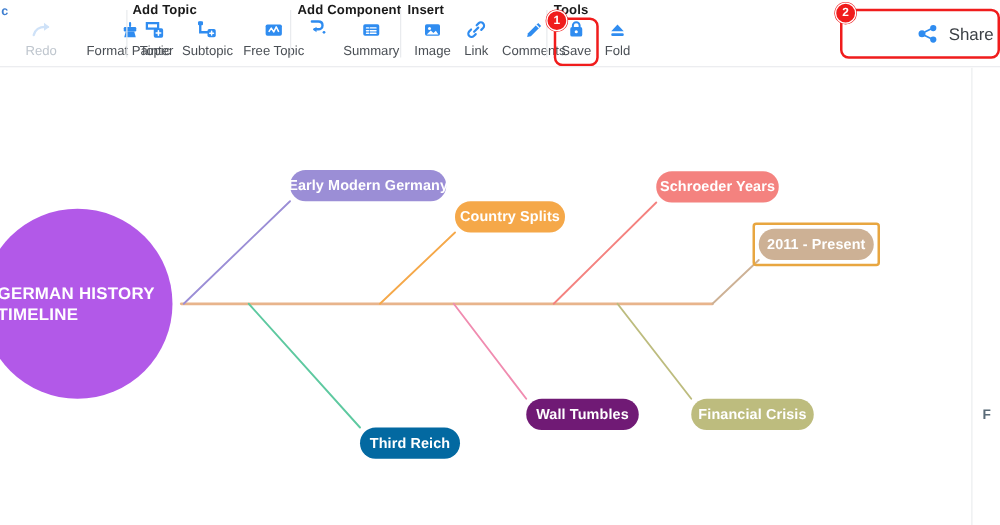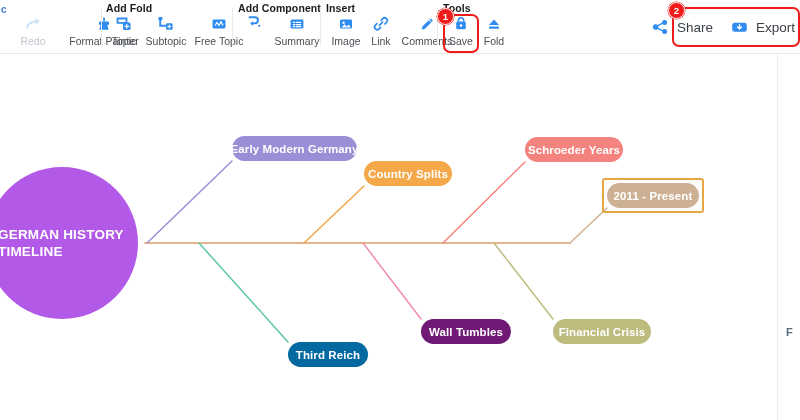--- a/index.html
+++ b/index.html
@@ -131,21 +131,21 @@
               <path d="M5.6 9.1h6.8l1.2 4.6H4.4z" fill="#2f8cf0"></path>
               <rect x="8.2" y="1.5" width="1.7" height="4" rx=".8" fill="#2f8cf0"></rect>
             </svg>
         </span>
         <span class="tb-label">Format Painter</span>
       </div>
     </div>
     <div class="tb-sep" style="left:101px;"></div>
 
     <div class="tb-group" style="left:106px;">
-      <span class="tb-group-title">Add Fold</span>
+      <span class="tb-group-title">Add Topic</span>
       <div class="tb-item" style="left:0px;width:36px;">
         <span class="tb-ico">
           <svg width="18" height="16" viewBox="0 0 18 16">
               <path d="M2.5 2.5h9v4.4h-9z" fill="none" stroke="#2f8cf0" stroke-width="1.8"></path>
               <rect x="8" y="6.6" width="7.5" height="7.5" rx="1.4" fill="#2f8cf0"></rect>
               <path d="M11.75 8.6v3.6M9.95 10.4h3.6" stroke="#fff" stroke-width="1.3" stroke-linecap="round"></path>
             </svg>
         </span>
         <span class="tb-label">Topic</span>
       </div>
@@ -259,29 +259,20 @@
       <div class="rc-btn">
         <span class="tb-ico">
           <svg width="17" height="16" viewBox="0 0 17 16">
               <circle cx="12.6" cy="3.4" r="2.5" fill="#2f8cf0"></circle>
               <circle cx="12.6" cy="12.6" r="2.5" fill="#2f8cf0"></circle>
               <circle cx="3.6" cy="8" r="2.8" fill="#2f8cf0"></circle>
               <path d="M5.8 6.6l4.9-2.4M5.8 9.4l4.9 2.4" stroke="#2f8cf0" stroke-width="1.5"></path>
             </svg>
         </span>
         <span class="rc-label">Share</span>
-      </div>
-      <div class="rc-btn">
-        <span class="tb-ico">
-          <svg width="19" height="16" viewBox="0 0 19 16">
-              <rect x="2.2" y="3.8" width="14.6" height="9" rx="2.4" fill="#2f8cf0"></rect>
-              <path d="M9.5 5.6v4.1M7.5 8.1l2 2 2-2" stroke="#fff" stroke-width="1.4" fill="none" stroke-linecap="round" stroke-linejoin="round"></path>
-            </svg>
-        </span>
-        <span class="rc-label">Export</span>
       </div>
     </div>
 
     <div class="anno-box" style="left:443px;top:14px;width:36px;height:39px;"></div>
     <div class="anno-badge" style="left:437px;top:8px;">1</div>
 
     <div class="anno-box" style="left:672px;top:7px;width:128px;height:40px;"></div>
     <div class="anno-badge" style="left:668px;top:2px;">2</div>
   </div>
   <div id="toolbar-divider"></div>

